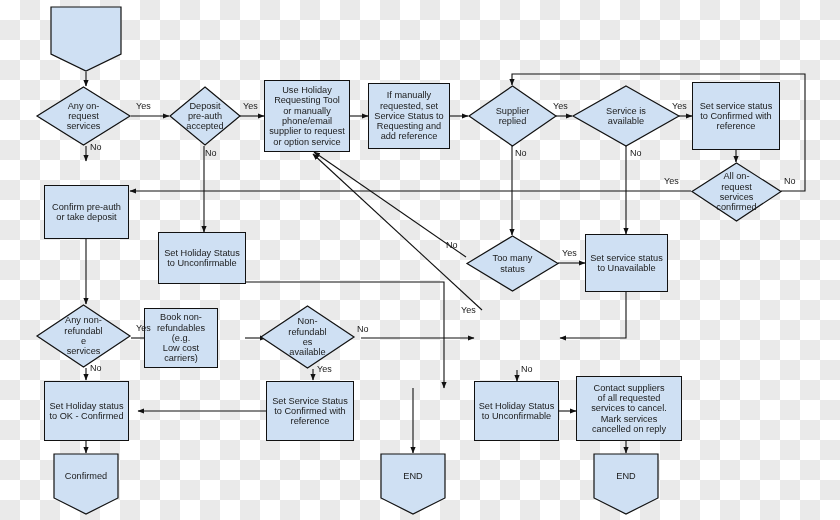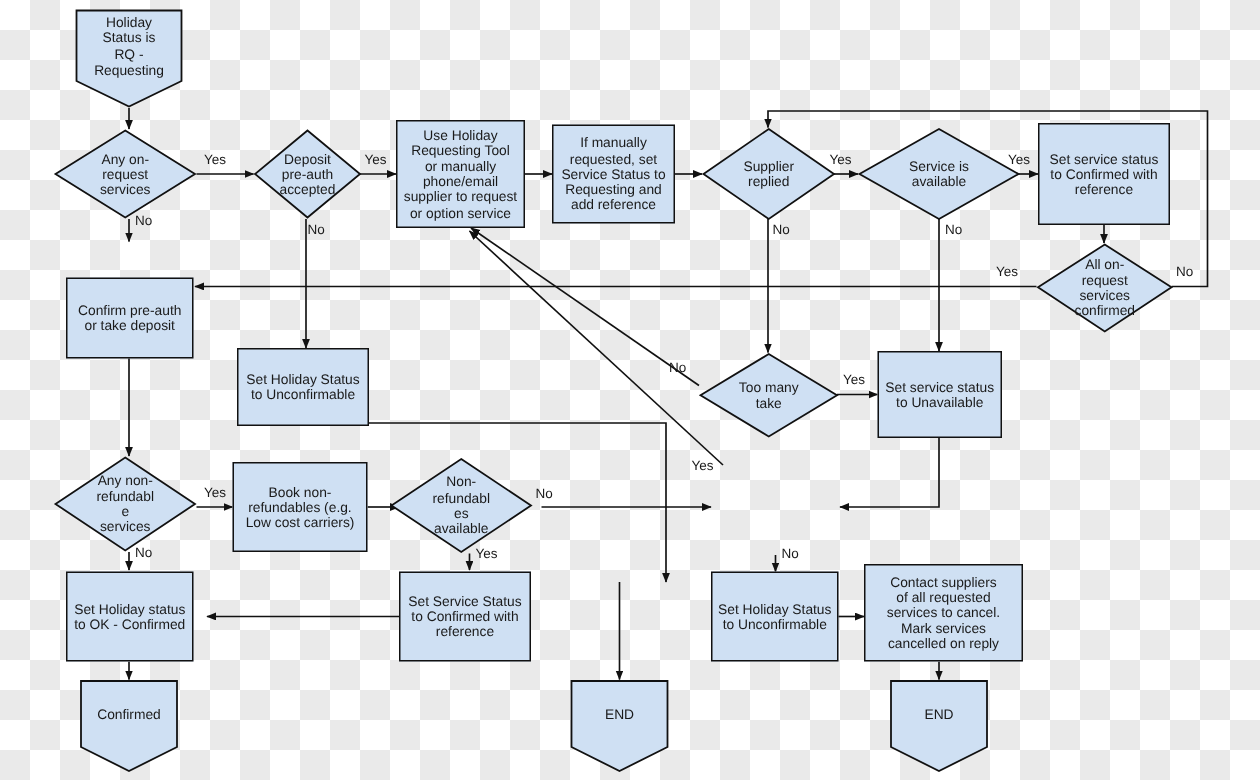--- a/index.html
+++ b/index.html
@@ -126,24 +126,20 @@
       <path d="M558,411 L576,411"></path>
 
       <path d="M626,441 L626,453"></path>
     </g>
   </svg>
 
   <div class="term-wrap" style="left:50px;top:6px;width:72px;height:66px;">
     <svg class="term-svg" width="72" height="66" viewBox="0 0 72 66">
       <path d="M1,1 L71,1 L71,48 L36,65 L1,48 Z" fill="#cfe0f3" stroke="#111" stroke-width="1.2"></path>
     </svg>
-    <div class="term-txt" style="height:50px;">Holiday
-Status is
-RQ -
-Requesting</div>
   </div>
 
   <div class="term-wrap" style="left:53px;top:453px;width:66px;height:62px;">
     <svg class="term-svg" width="66" height="62" viewBox="0 0 66 62">
       <path d="M1,1 L65,1 L65,45 L33,61 L1,45 Z" fill="#cfe0f3" stroke="#111" stroke-width="1.2"></path>
     </svg>
     <div class="term-txt" style="height:47px;">Confirmed</div>
   </div>
 
   <div class="term-wrap" style="left:380px;top:453px;width:66px;height:62px;">
@@ -202,21 +198,21 @@
 request
 services
 confirmed</div>
   </div>
 
   <div class="dia-wrap" style="left:466px;top:235px;width:93px;height:57px;">
     <svg class="dia-svg" width="93" height="57" viewBox="0 0 93 57">
       <path d="M46.5,1 L92,28.5 L46.5,56 L1,28.5 Z" fill="#cfe0f3" stroke="#111" stroke-width="1.2"></path>
     </svg>
     <div class="dia-txt">Too many
-take</div>
+status</div>
   </div>
 
   <div class="dia-wrap" style="left:36px;top:304px;width:95px;height:64px;">
     <svg class="dia-svg" width="95" height="64" viewBox="0 0 95 64">
       <path d="M47.5,1 L94,32 L47.5,63 L1,32 Z" fill="#cfe0f3" stroke="#111" stroke-width="1.2"></path>
     </svg>
     <div class="dia-txt">Any non-
 refundabl
 e
 services</div>
@@ -264,21 +260,21 @@
   <div class="node proc" style="left:158px;top:232px;width:88px;height:52px;">
     <span>Set Holiday Status
 to Unconfirmable</span>
   </div>
 
   <div class="node proc" style="left:585px;top:234px;width:83px;height:58px;">
     <span>Set service status
 to Unavailable</span>
   </div>
 
-  <div class="node proc" style="left:155px;top:308px;width:90px;height:60px;">
+  <div class="node proc" style="left:144px;top:308px;width:74px;height:60px;">
     <span>Book non-
 refundables (e.g.
 Low cost carriers)</span>
   </div>
 
   <div class="node proc" style="left:44px;top:381px;width:85px;height:60px;">
     <span>Set Holiday status
 to OK - Confirmed</span>
   </div>
 

